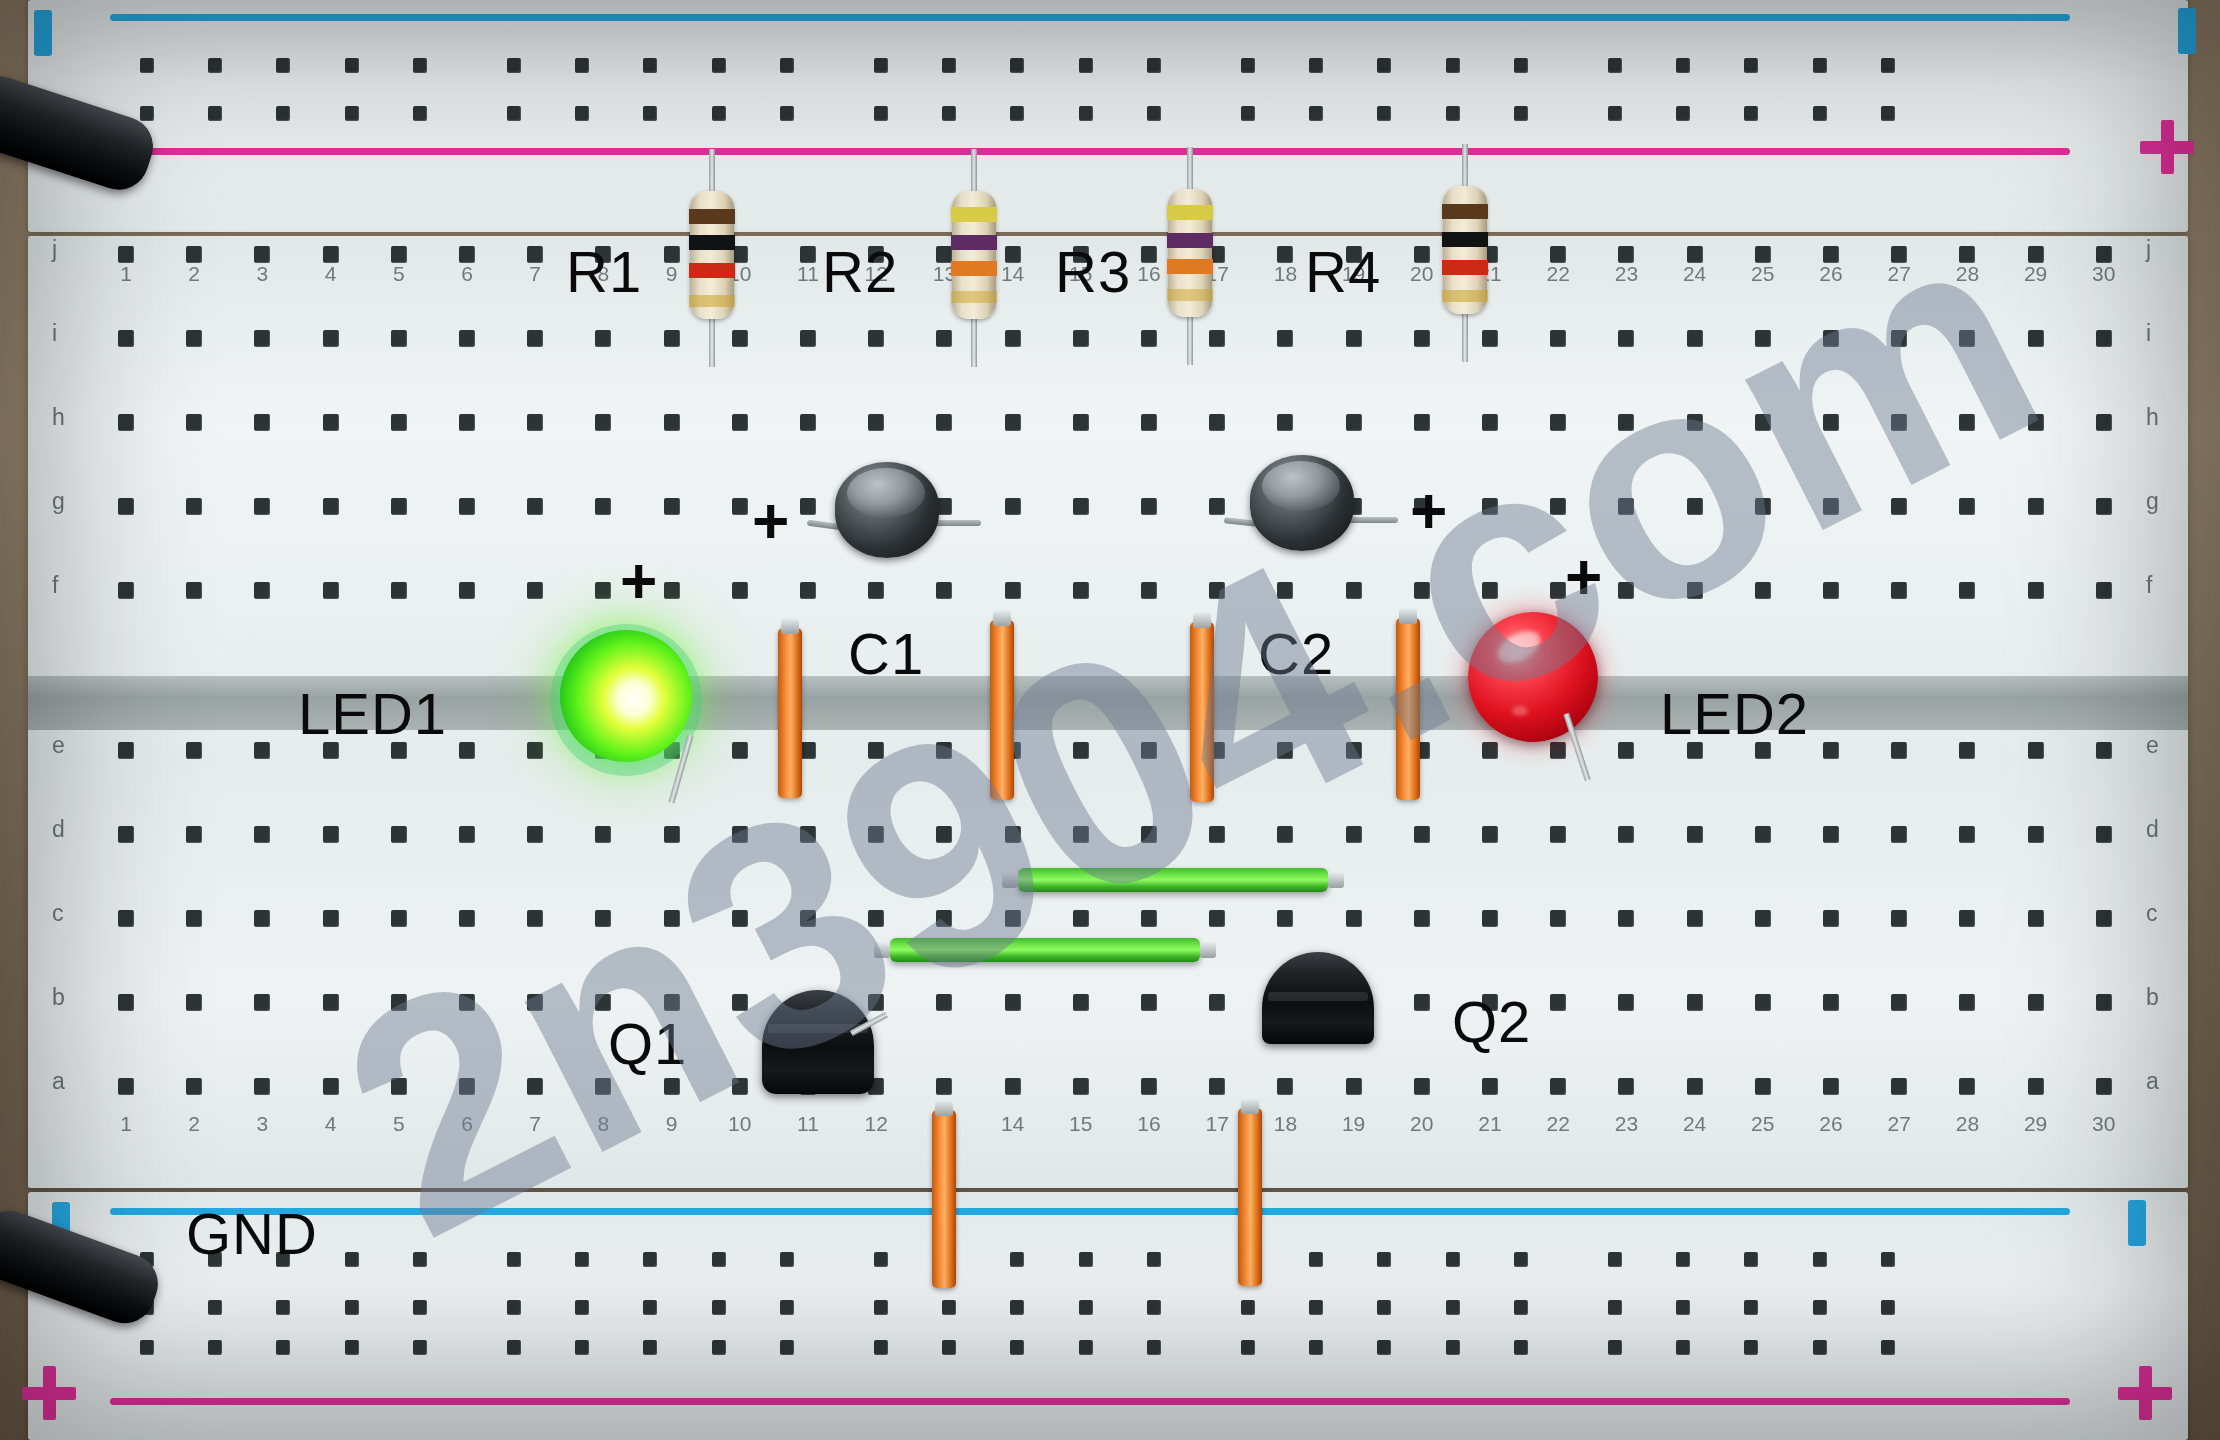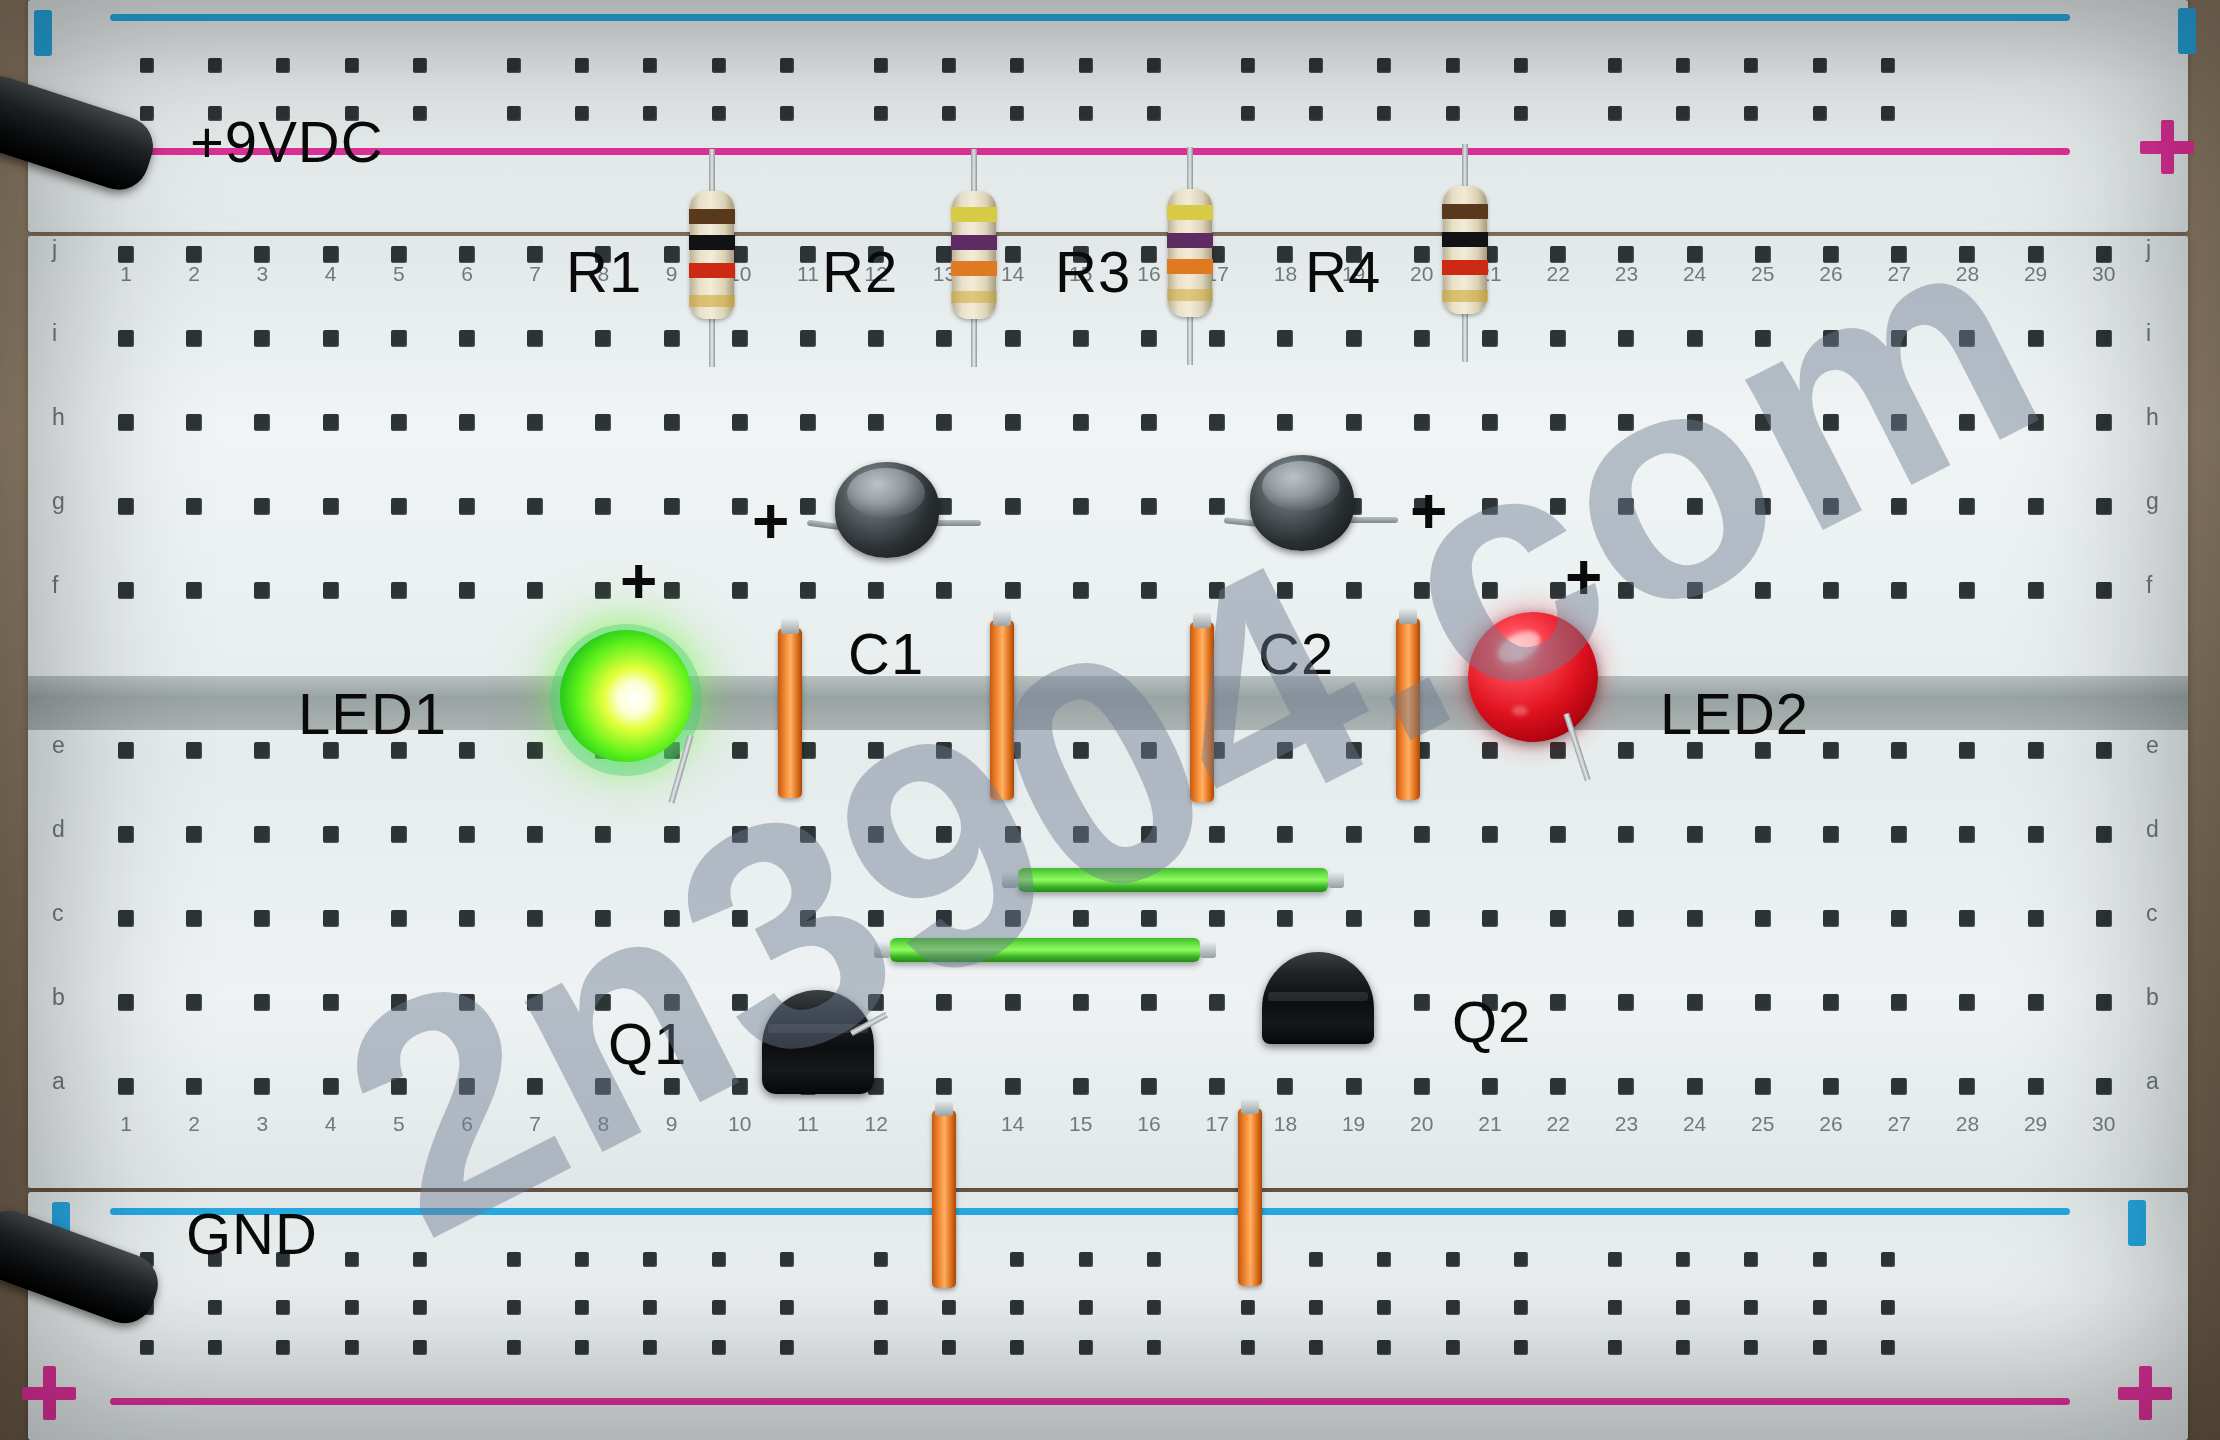--- a/index.html
+++ b/index.html
@@ -791,21 +791,20 @@
   <div class="jumper-o" style="left:932px;top:1110px;height:178px;" data-name="orange-jumper-5">
     <div class="tip" style="top:-10px;" data-name="orange-jumper-5-tip"></div>
   </div>
   <div class="jumper-o" style="left:1238px;top:1108px;height:178px;" data-name="orange-jumper-6">
     <div class="tip" style="top:-10px;" data-name="orange-jumper-6-tip"></div>
   </div>
 
   <div class="probe" style="left:-36px;top:96px;width:190px;height:74px;transform:rotate(18deg);" data-name="positive-supply-probe"></div>
   <div class="probe" style="left:-26px;top:1232px;width:186px;height:70px;transform:rotate(20deg);" data-name="ground-supply-probe"></div>
 
-  <div class="ann ann-big" style="left:190px;top:108px;" data-name="label-supply-positive">+9VDC</div>
   <div class="ann ann-big" style="left:186px;top:1200px;" data-name="label-supply-ground">GND</div>
 
   <div class="ann ann-big" style="left:566px;top:238px;" data-name="label-r1">R1</div>
   <div class="ann ann-big" style="left:822px;top:238px;" data-name="label-r2">R2</div>
   <div class="ann ann-big" style="left:1055px;top:238px;" data-name="label-r3">R3</div>
   <div class="ann ann-big" style="left:1305px;top:238px;" data-name="label-r4">R4</div>
 
   <div class="ann ann-big" style="left:848px;top:620px;" data-name="label-c1">C1</div>
   <div class="ann ann-big" style="left:1258px;top:620px;" data-name="label-c2">C2</div>
 

